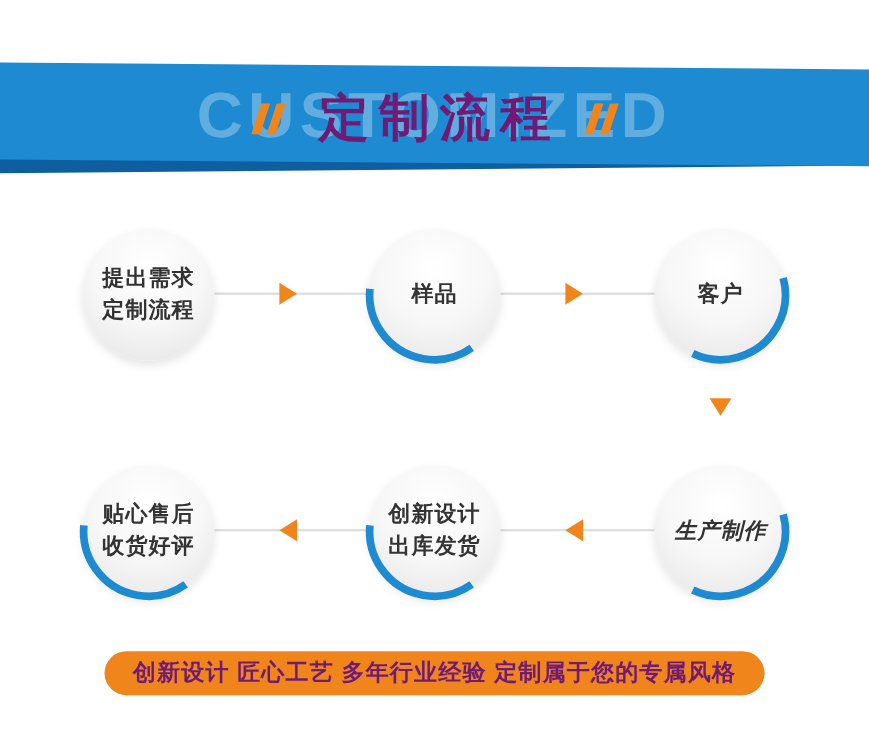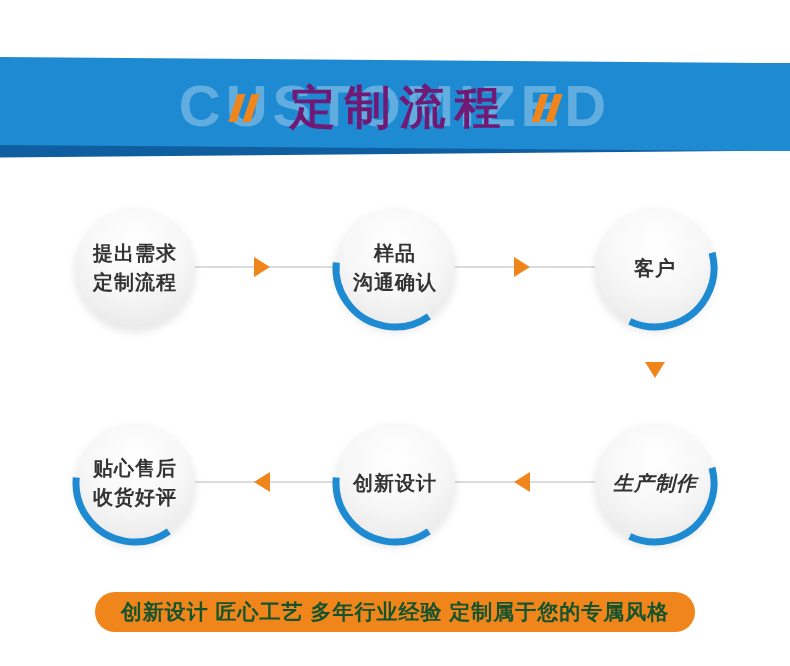--- a/index.html
+++ b/index.html
@@ -58,21 +58,21 @@
   
   .connector { position:absolute; height:2px; background:#dcdcdc; }
   .arrow { position:absolute; width:0; height:0; }
   .arrow.right { border-top:10px solid transparent; border-bottom:10px solid transparent; border-left:16px solid #f0861b; }
   .arrow.left  { border-top:10px solid transparent; border-bottom:10px solid transparent; border-right:16px solid #f0861b; }
   .arrow.down  { border-left:10px solid transparent; border-right:10px solid transparent; border-top:16px solid #f0861b; }
 
   
   .footer-pill {
     position:absolute; left:95px; top:592px; width:600px; height:40px;
-    border-radius:22px; background:#f0861b; color:#14532d;
+    border-radius:22px; background:#f0861b; color:#701a75;
     font-size:21px; font-weight:bold; text-align:center; line-height:40px;
     letter-spacing:1px; white-space:nowrap;
   }
 </style>
 </head>
 <body>
 
 <div class="page">
 
   <div class="banner">
@@ -113,21 +113,20 @@
     </div>
   </div>
 
   <div class="step arc-left" style="left:335px; top:208px;">
     <div class="circle"></div>
     <svg class="arc" viewBox="0 0 128 128">
       <circle cx="64" cy="64" r="59" fill="none" stroke="#1e8ad2" stroke-width="7" stroke-dasharray="134 237"></circle>
     </svg>
     <div class="step-text">
       <span>样品</span>
-      <span>沟通确认</span>
     </div>
   </div>
 
   <div class="step arc-right" style="left:595px; top:208px;">
     <div class="circle"></div>
     <svg class="arc" viewBox="0 0 128 128">
       <circle cx="64" cy="64" r="59" fill="none" stroke="#1e8ad2" stroke-width="7" stroke-dasharray="134 237"></circle>
     </svg>
     <div class="step-text">
       <span>客户</span>
@@ -145,20 +144,21 @@
     </div>
   </div>
 
   <div class="step arc-left" style="left:335px; top:423px;">
     <div class="circle"></div>
     <svg class="arc" viewBox="0 0 128 128">
       <circle cx="64" cy="64" r="59" fill="none" stroke="#1e8ad2" stroke-width="7" stroke-dasharray="134 237"></circle>
     </svg>
     <div class="step-text">
       <span>创新设计</span>
+      <span>出库发货</span>
     </div>
   </div>
 
   <div class="step arc-right" style="left:595px; top:423px;font-style:italic;">
     <div class="circle"></div>
     <svg class="arc" viewBox="0 0 128 128">
       <circle cx="64" cy="64" r="59" fill="none" stroke="#1e8ad2" stroke-width="7" stroke-dasharray="134 237"></circle>
     </svg>
     <div class="step-text">
       <span>生产制作</span>

